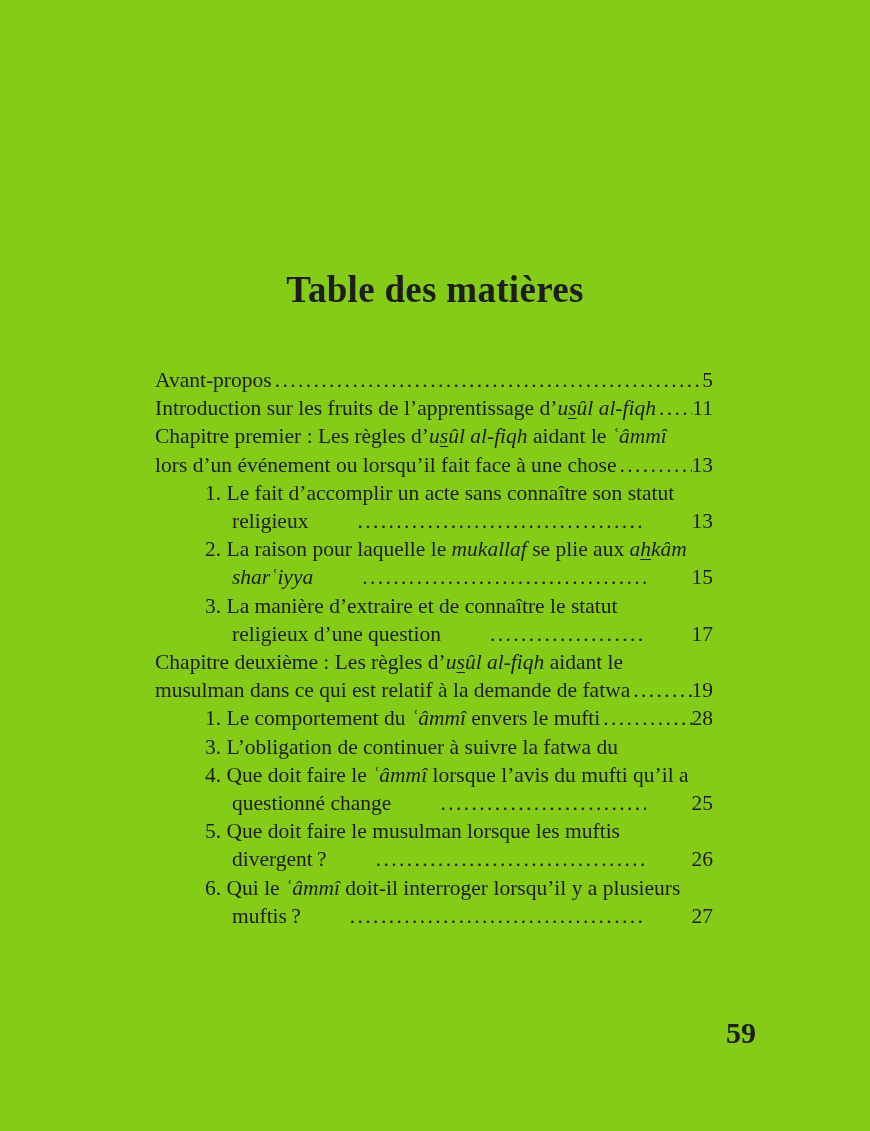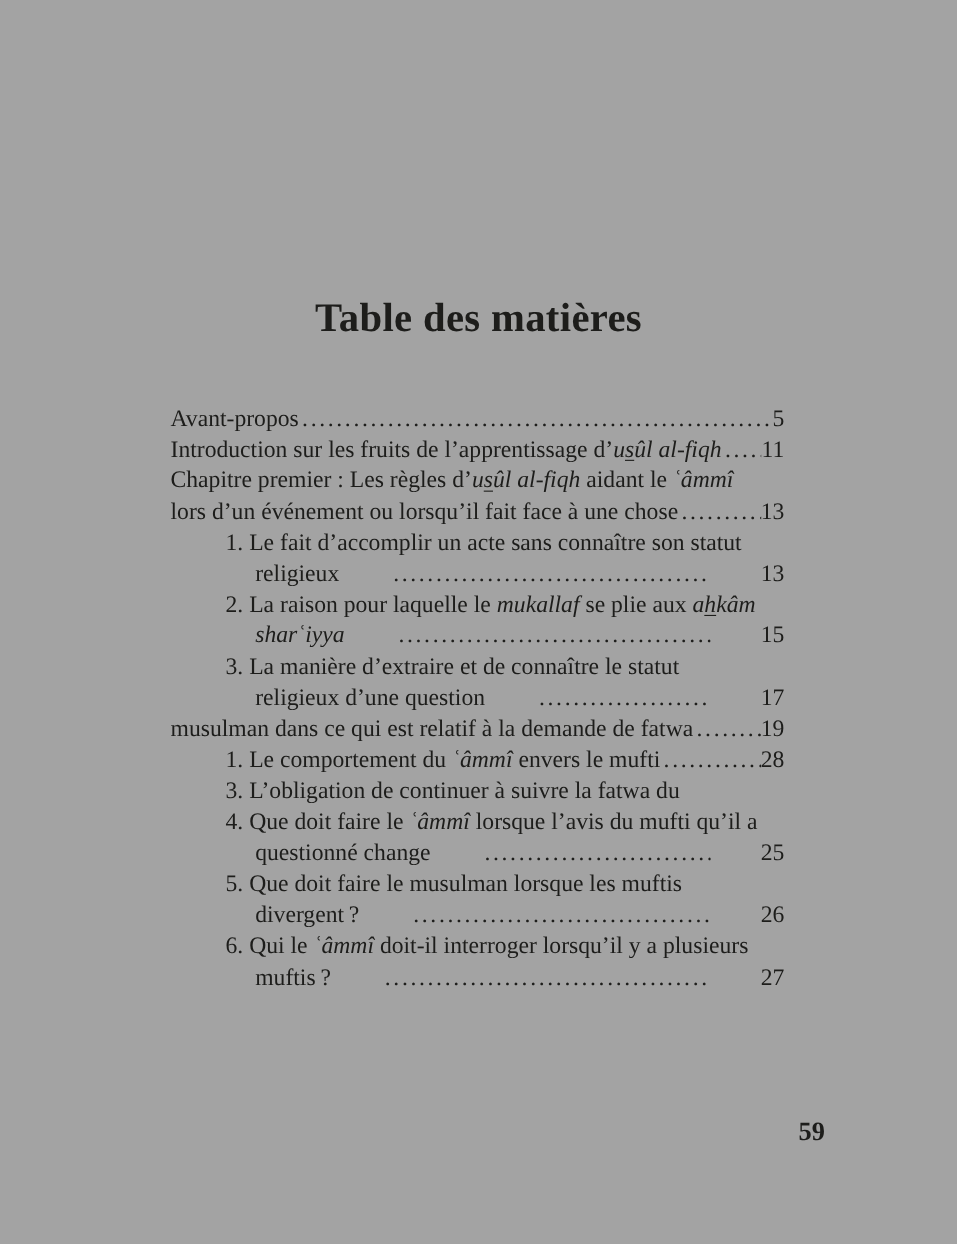--- a/index.html
+++ b/index.html
@@ -9,21 +9,21 @@
     height: 1131px;
     background: #ffffff;
     font-family: "Liberation Serif", "DejaVu Serif", serif;
     color: #1d1d1b;
     overflow: hidden;
   }
   .sheet {
     position: relative;
     width: 870px;
     height: 1131px;
-    background: #a3a3a3;
+    background: #84cc16;
   }
   .title {
     position: absolute;
     left: 0;
     right: 0;
     top: 268px;
     margin: 0;
     text-align: center;
     font-size: 37px;
     font-weight: 700;
@@ -60,21 +60,21 @@
   .it { font-style: italic; }
   .ul {
     text-decoration: underline;
     text-underline-offset: 3px;
     text-decoration-thickness: 1px;
   }
   .folio {
     position: absolute;
     left: 726px;
     top: 1016px;
-    font-size: 24px;
+    font-size: 30px;
     font-weight: 700;
   }
 </style>
 </head>
 <body>
 
 <div class="sheet">
   <h1 class="title">Table des matières</h1>
   <div class="toc">
       <div class="line indent-0">
@@ -113,20 +113,23 @@
       </div>
       <div class="line indent-1">
         <span class="txt"><span>3. La manière d’extraire et de connaître le statut</span></span>
       </div>
       <div class="line indent-2">
         <span class="txt"><span>religieux d’une question</span></span>
         <span class="leader"></span>
         <span class="pg">17</span>
       </div>
       <div class="line indent-0">
+        <span class="txt"><span>Chapitre deuxième : Les règles d’</span><span class="it">u</span><span class="it ul">s</span><span class="it">ûl al-fiqh</span><span> aidant le</span></span>
+      </div>
+      <div class="line indent-0">
         <span class="txt"><span>musulman dans ce qui est relatif à la demande de fatwa </span></span>
         <span class="leader"></span>
         <span class="pg">19</span>
       </div>
       <div class="line indent-1">
         <span class="txt"><span>1. Le comportement du </span><span class="it">ʿâmmî</span><span> envers le mufti</span></span>
         <span class="leader"></span>
         <span class="pg">28</span>
       </div>
       <div class="line indent-1">

